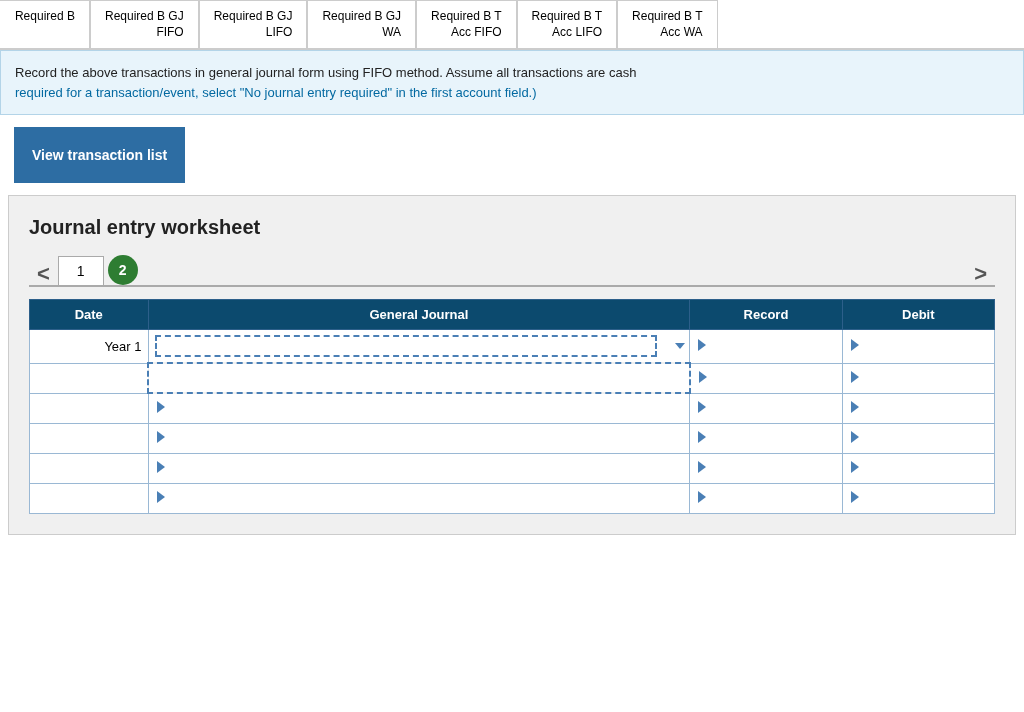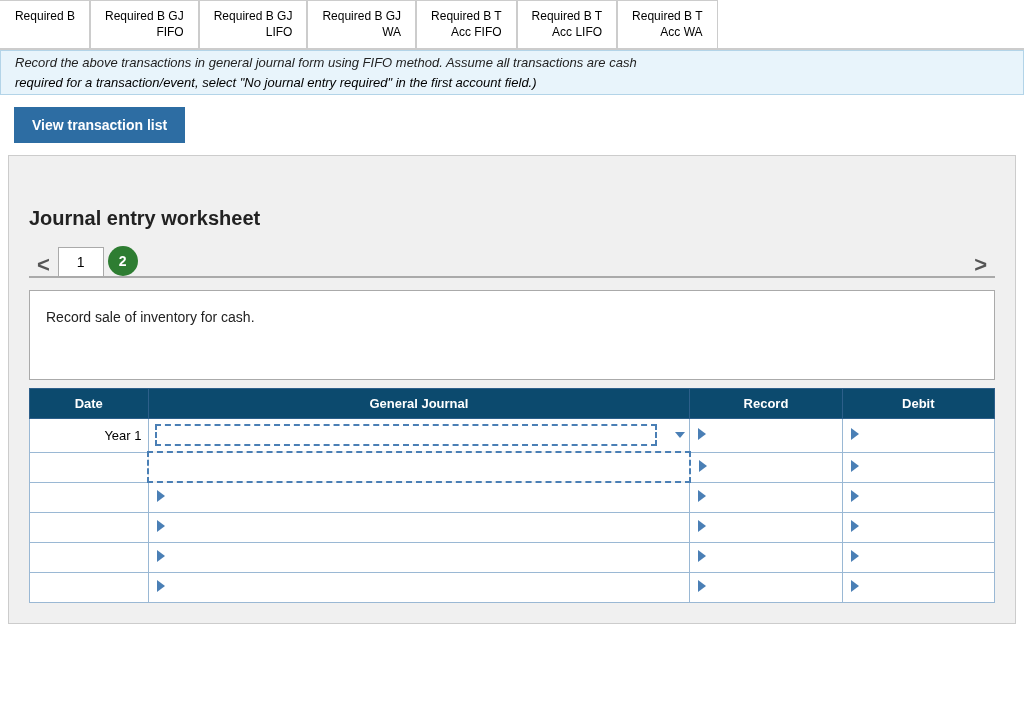--- a/index.html
+++ b/index.html
@@ -23,57 +23,55 @@
       line-height: 1.3;
     }
     .tab-item:first-child {
       border-left: none;
     }
 
     
     .info-box {
       background: #e8f4fb;
       border: 1px solid #b3d4e8;
-      padding: 2px 14px;
+      padding: 12px 14px;
       font-size: 13px;
       color: #222;
       line-height: 1.5;
-      font-style: italic;
     }
     .info-box .red-text {
-      color: #000000;
+      color: #0369a1;
     }
 
     
     .btn-view {
       background: #2d6da3;
       color: #fff;
       border: none;
-      padding: 10px 18px;
+      padding: 20px 18px;
       font-size: 14px;
       font-weight: bold;
       cursor: pointer;
       margin: 12px 14px;
       display: inline-block;
     }
 
     
     .worksheet-container {
       background: #f0f0f0;
       margin: 0 8px 8px 8px;
       padding: 20px 20px 20px 20px;
       border: 1px solid #ccc;
     }
 
     .worksheet-title {
       font-size: 20px;
       font-weight: bold;
       margin-bottom: 16px;
       color: #222;
-      margin-top: 31px;
     }
     .nav-arrow {
       font-size: 22px;
       color: #555;
       cursor: pointer;
       padding: 0 8px;
       line-height: 1;
       background: none;
       border: none;
       font-weight: bold;
@@ -243,23 +241,20 @@
       <span>1</span>
     </div>
     <div class="page-tab-circle">
       <span>2</span>
     </div>
     <div class="right-arrow-wrapper">
       <button class="nav-arrow">&gt;</button>
     </div>
   </div>
 
-  <div class="description-box">
-    <span>Record sale of inventory for cash.</span>
-  </div>
 
 
   <table class="journal-table">
     <thead>
       <tr>
         <th>Date</th>
         <th>General Journal</th>
         <th>Record</th>
         <th>Debit</th>
       </tr>

